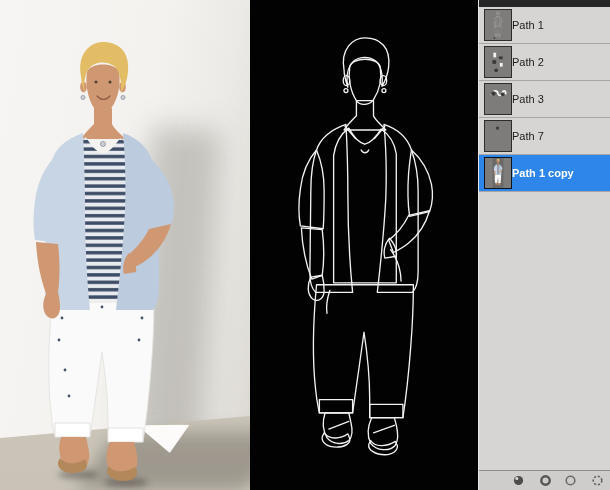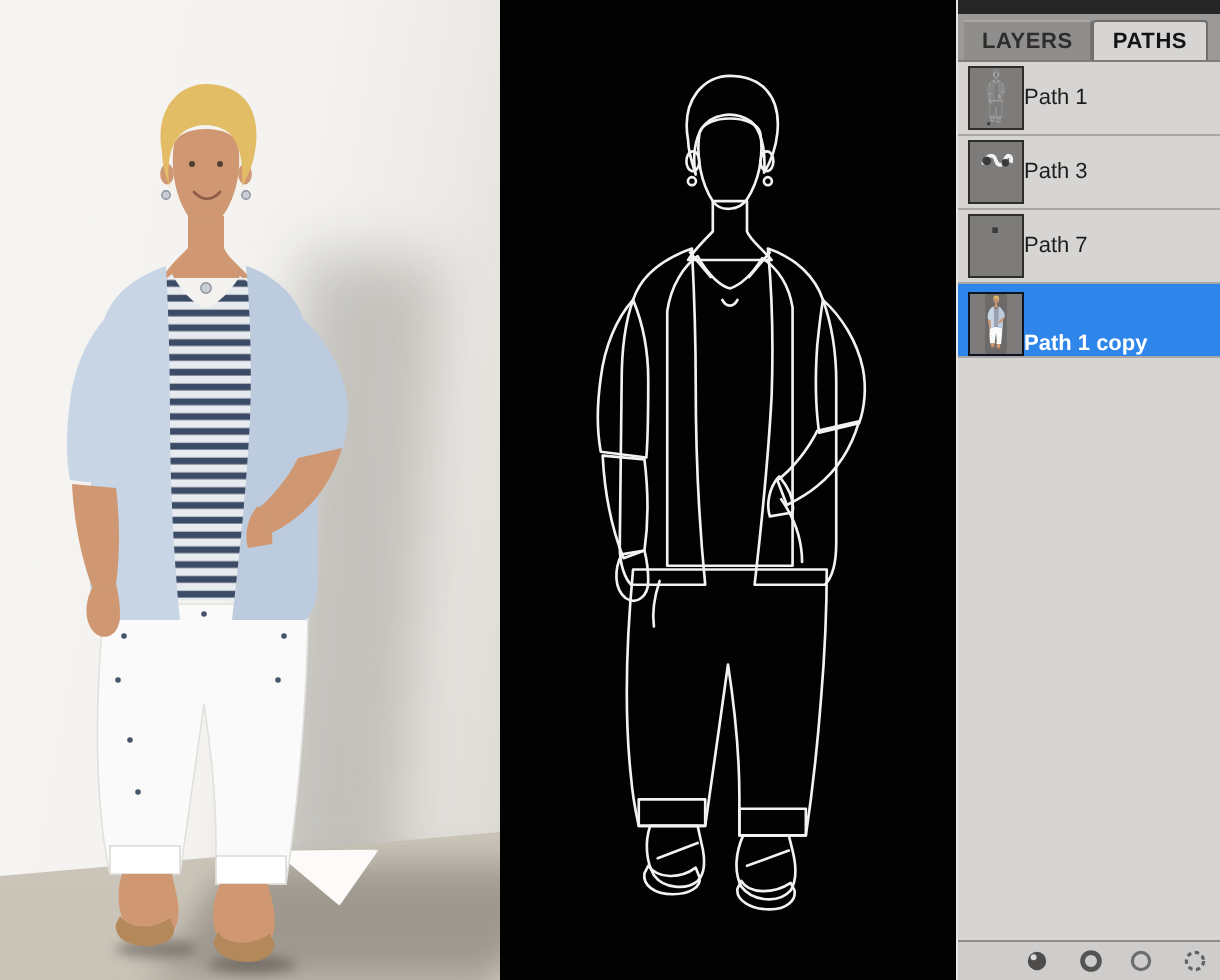--- a/index.html
+++ b/index.html
@@ -54,21 +54,21 @@
   .tab-inactive{background:#8f8e8d;border-right:1px solid #767574;border-top:1px solid #a8a7a6;}
   .tab-active{background:#d6d5d4;color:#141414;border:1px solid #6f6e6d;border-bottom:none;
     border-radius:2px 2px 0 0;}
   .rows{flex:none;}
   .prow{height:36px;display:flex;align-items:center;border-bottom:1px solid #a8a7a6;
     background:var(--panelBg,#d6d5d4);cursor:pointer;}
   .thumb{width:28px;height:32px;margin-left:5px;background:#7d7c7b;border:1px solid #2e2d2c;
     box-sizing:border-box;flex:none;display:block;overflow:hidden;}
   .thumb svg{display:block;width:100%;height:100%;}
   .plabel{font-size:11px;color:#1d1c1b;white-space:nowrap;}
-  .prow.selected{background:var(--selectionBlue,#2f86ea);align-items:flex-end;}
+  .prow.selected{background:var(--selectionBlue,#2f86ea);}
   .prow.selected .plabel{color:#fff;font-weight:bold;}
   .prow.selected .thumb{border-color:#0c1420;}
   .thumb-ol use{fill:none;stroke:#fff;stroke-width:6;}
   .thumb-mark{fill:#f2f2f2;}
   .thumb-mark-d{fill:#3a3a3a;}
   .panel-fill{flex:1;background:var(--panelBg,#d6d5d4);}
   .panel-footer{flex:none;height:19px;border-top:1px solid #8d8c8b;background:#cecdcc;
     position:relative;}
   .ficon{position:absolute;top:3px;width:13px;height:13px;}
 </style>
@@ -194,38 +194,47 @@
         <use href="#p-footR"></use>
           <use href="#p-soleR"></use>
         <use href="#p-details"></use>
       </g>
     </svg>
   </section>
 
   <aside class="paths-panel">
     <div class="panel-topstrip"></div>
 
-    <div class="tabbar">
-      <div class="tab tab-inactive">LAYERS</div>
-      <div class="tab tab-active">PATHS</div>
-    </div>
 
     <div class="rows">
 
       <div class="prow">
         <span class="thumb">
           <svg viewBox="10 -10 180 495" class="thumb-ol">
               <rect x="10" y="-10" width="180" height="495" fill="#7d7c7b"></rect>
               <use href="#fig-outline-g"></use>
               <circle cx="40" cy="450" r="14" class="thumb-mark-d"></circle>
             </svg>
         </span>
         <span class="plabel">Path 1</span>
       </div>
 
+      <div class="prow">
+        <span class="thumb">
+          <svg viewBox="0 0 28 32">
+              <rect width="28" height="32" fill="#7d7c7b"></rect>
+              <rect x="9" y="6" width="3" height="5" class="thumb-mark"></rect>
+              <rect x="15" y="10" width="4" height="3" class="thumb-mark-d"></rect>
+              <rect x="8" y="14" width="4" height="4" class="thumb-mark-d"></rect>
+              <rect x="16" y="17" width="3" height="4" class="thumb-mark"></rect>
+              <circle cx="12" cy="25" r="2" class="thumb-mark-d"></circle>
+            </svg>
+        </span>
+        <span class="plabel">Path 2</span>
+      </div>
 
       <div class="prow">
         <span class="thumb">
           <svg viewBox="0 0 28 32">
               <rect width="28" height="32" fill="#7d7c7b"></rect>
               <path d="M7,12 C9,6 13,6 14,10 C15,13 18,13 19,9 C20,6 23,7 22,11" fill="none" stroke="#f2f2f2" stroke-width="2"></path>
               <circle cx="9" cy="10" r="2.4" class="thumb-mark-d"></circle>
               <circle cx="19" cy="11" r="2" class="thumb-mark-d"></circle>
             </svg>
         </span>

